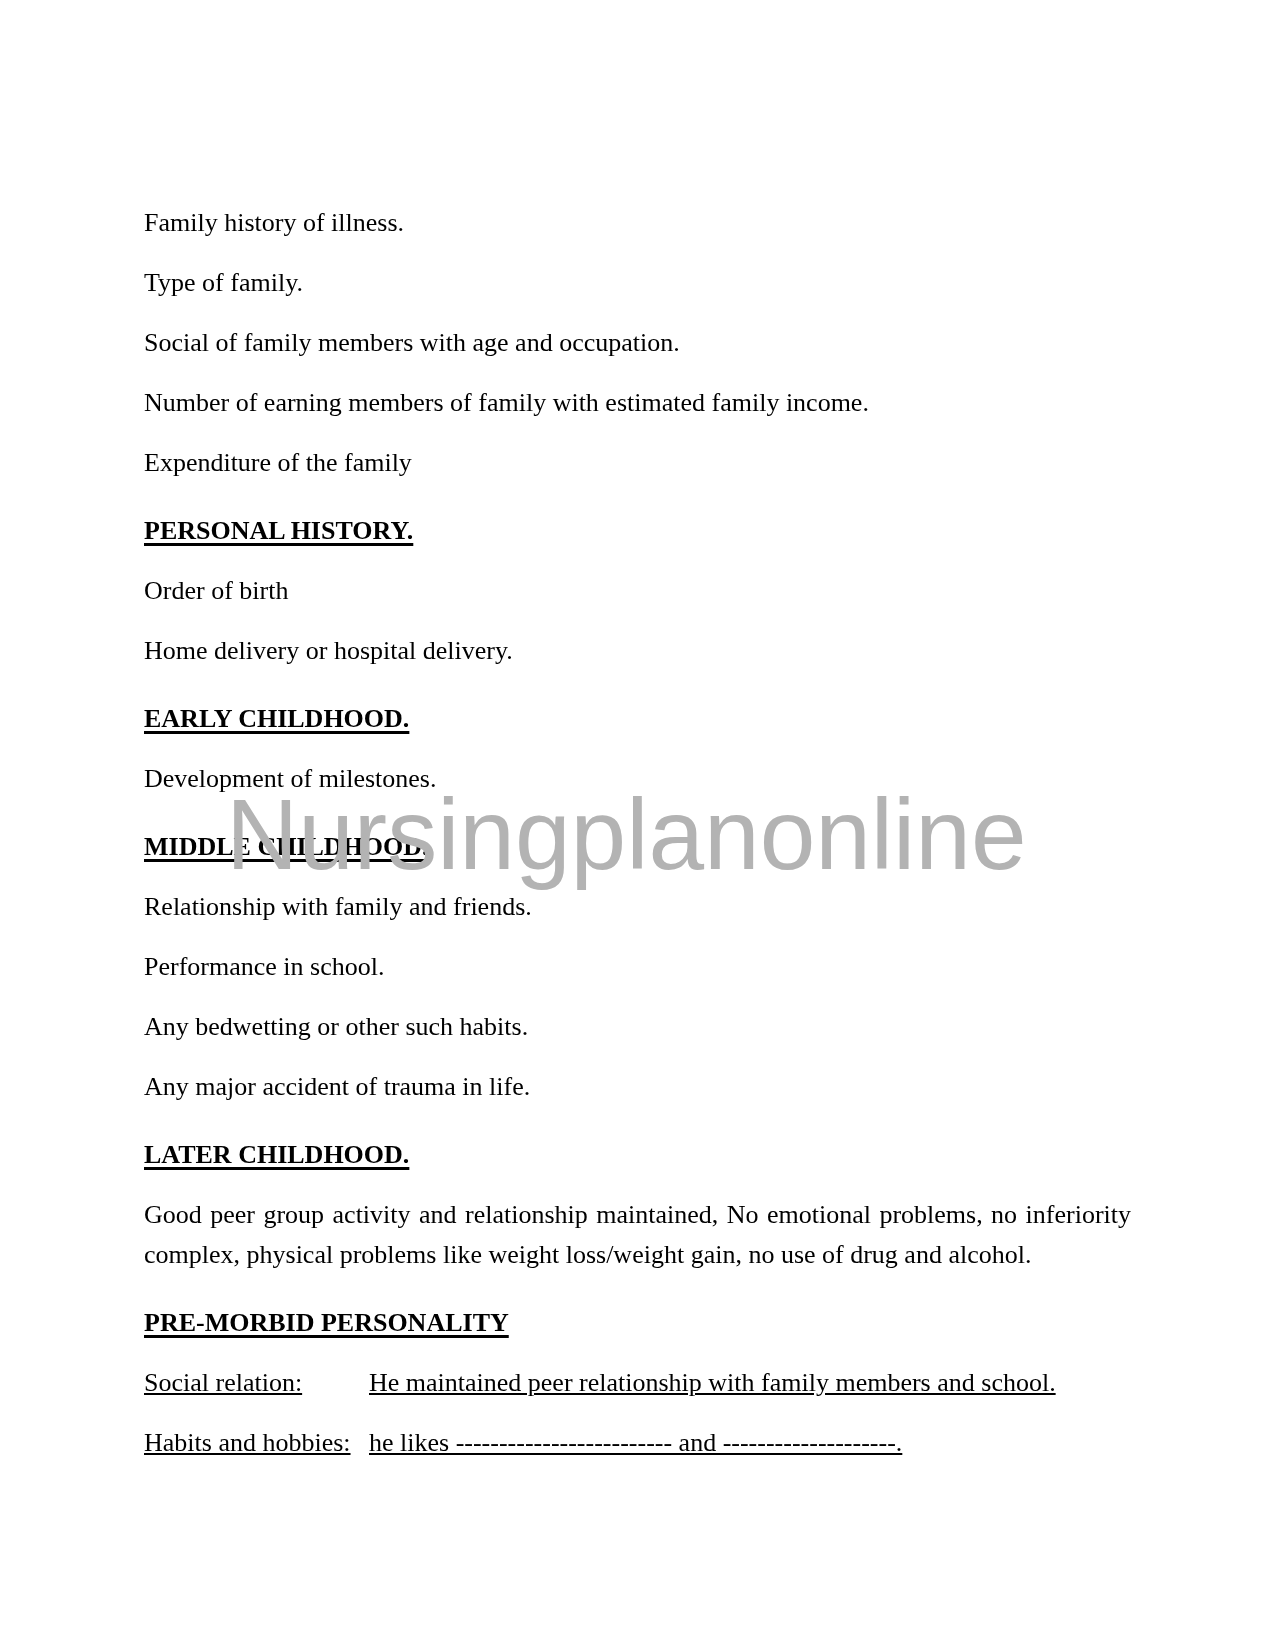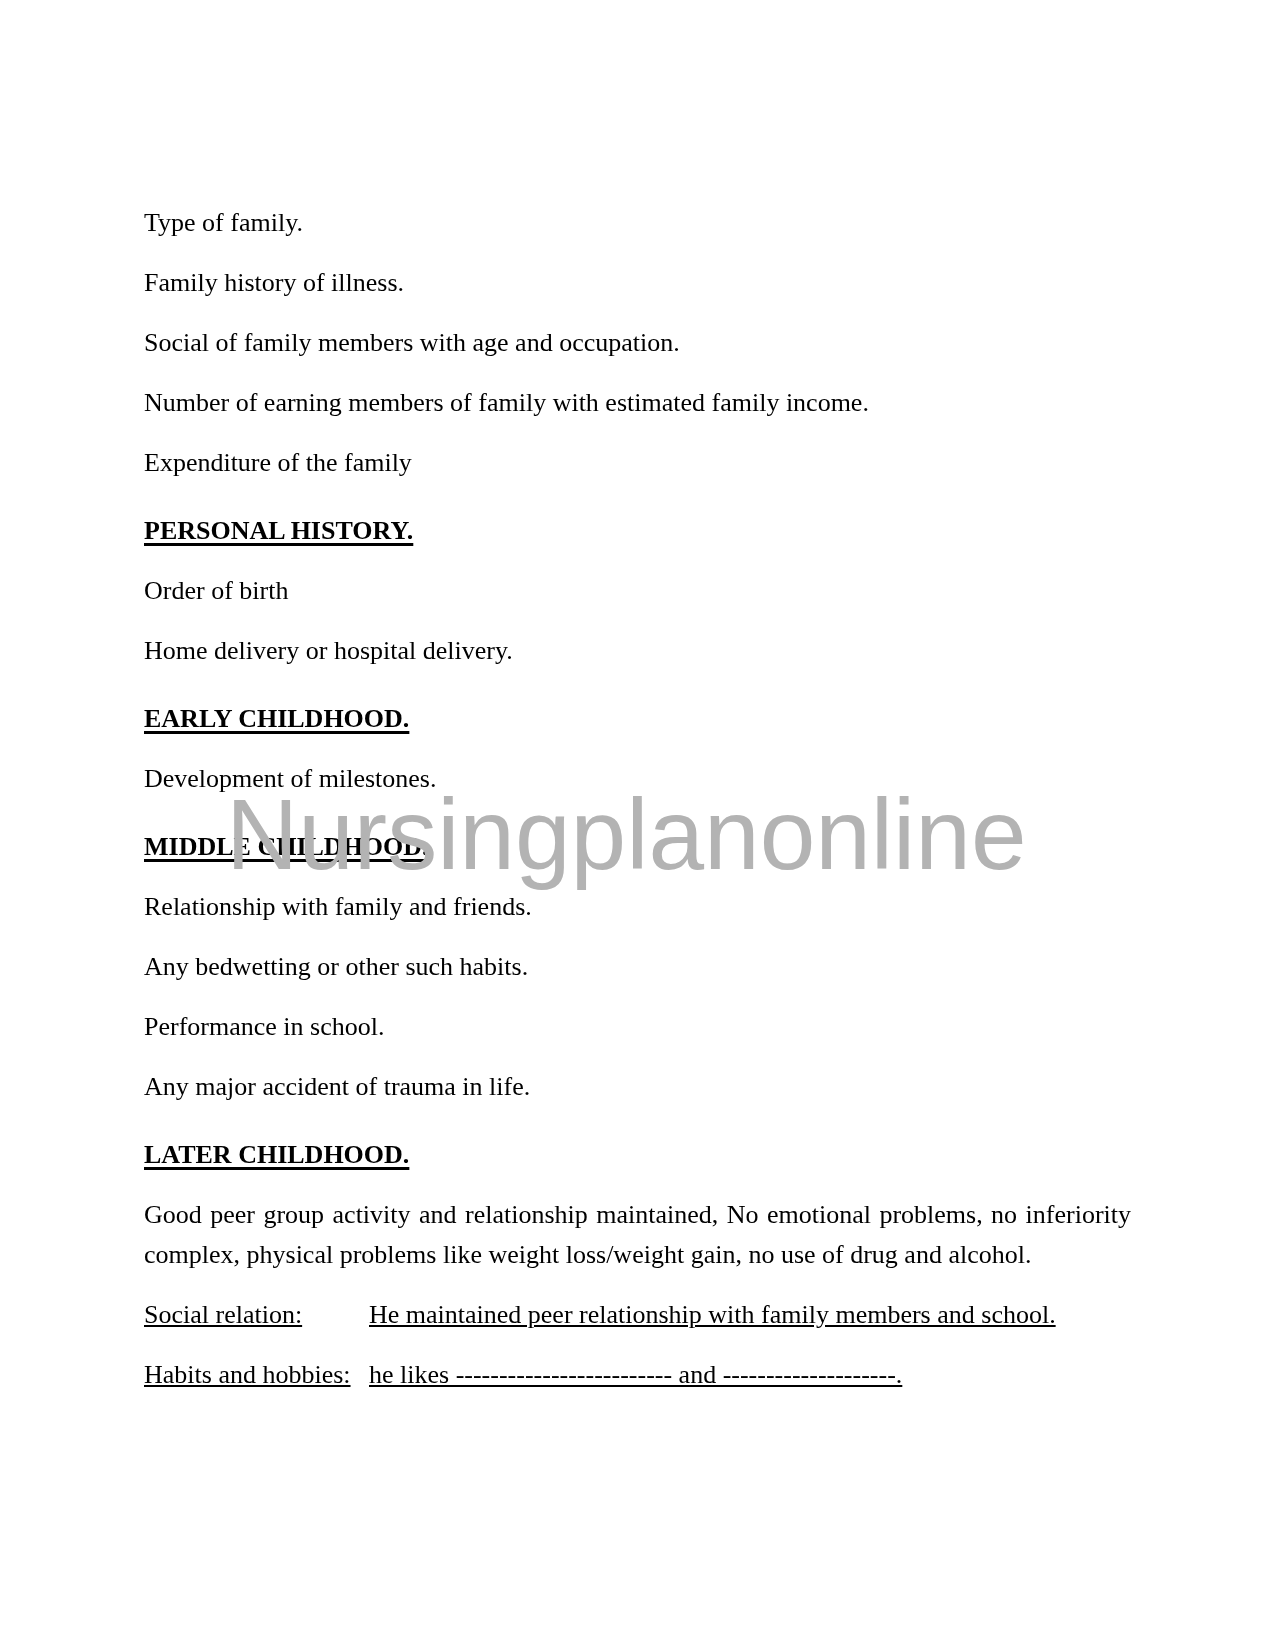--- a/index.html
+++ b/index.html
@@ -67,46 +67,47 @@
     pointer-events: none;
     margin-top: 18px;
   }
 </style>
 </head>
 <body>
 
 <div class="page" style="background: rgb(255, 255, 255);">
 
   <div class="content" style="color: rgb(0, 0, 0);">
+    <p class="line">Family history of illness.</p>
     <p class="line">Type of family.</p>
-    <p class="line">Family history of illness.</p>
     <p class="line">Social of family members with age and occupation.</p>
     <p class="line">Number of earning members of family with estimated family income.</p>
     <p class="line">Expenditure of the family</p>
 
     <p class="line heading">PERSONAL HISTORY.</p>
 
     <p class="line">Order of birth</p>
     <p class="line">Home delivery or hospital delivery.</p>
 
     <p class="line heading">EARLY CHILDHOOD.</p>
 
     <p class="line">Development of milestones.</p>
 
     <p class="line heading">MIDDLE CHILDHOOD.</p>
 
     <p class="line">Relationship with family and friends.</p>
+    <p class="line">Performance in school.</p>
     <p class="line">Any bedwetting or other such habits.</p>
-    <p class="line">Performance in school.</p>
     <p class="line">Any major accident of trauma in life.</p>
 
     <p class="line heading">LATER CHILDHOOD.</p>
 
     <p class="line justify">Good peer group activity and relationship maintained, No emotional problems, no inferiority complex, physical problems like weight loss/weight gain, no use of drug and alcohol.</p>
 
+    <p class="line heading">PRE-MORBID PERSONALITY</p>
 
     <div class="line pair">
       <span class="label">Social relation:</span>
       <span class="value">He maintained peer relationship with family members and school.</span>
     </div>
 
     <div class="line pair">
       <span class="label">Habits and hobbies:</span>
       <span class="value">he likes ------------------------- and --------------------.</span>
     </div>

